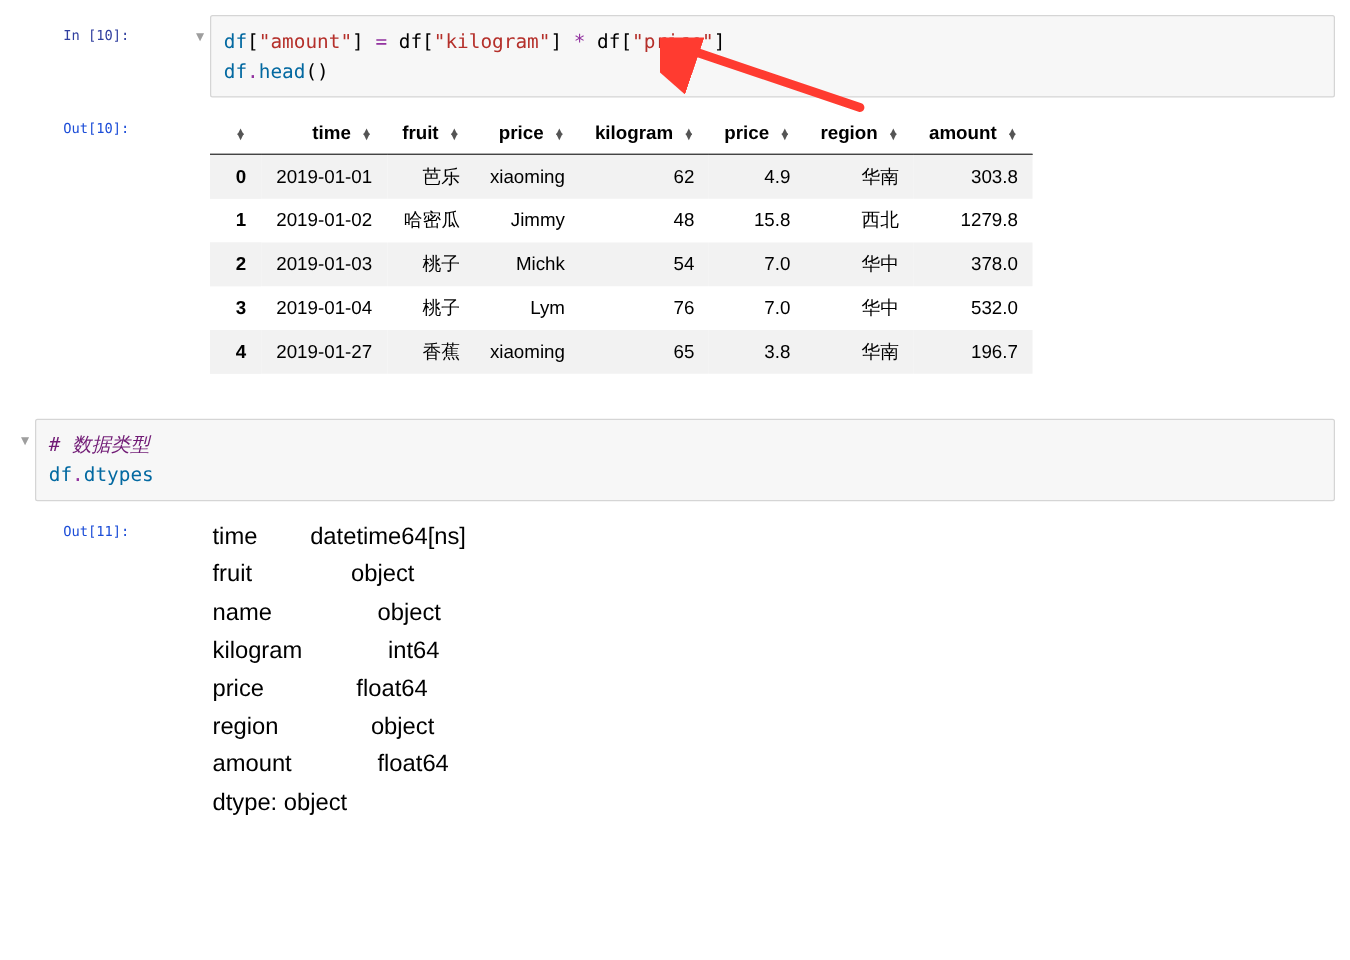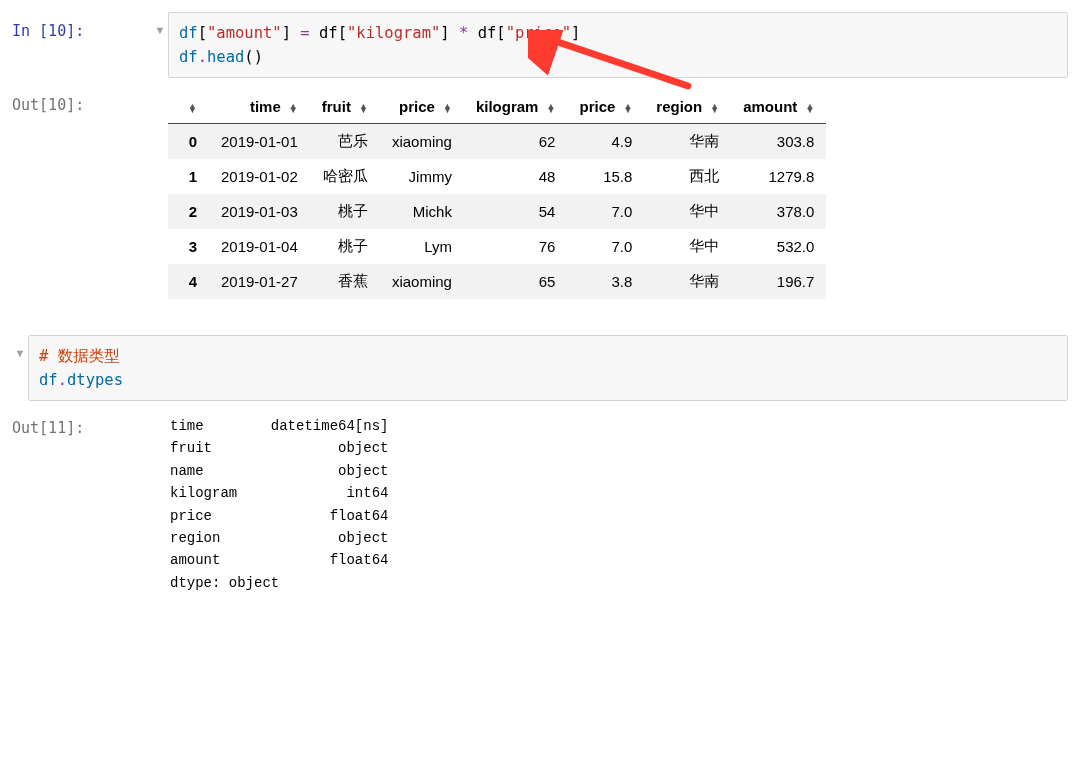--- a/index.html
+++ b/index.html
@@ -8,27 +8,27 @@
       padding: 12px;
       font-family: -apple-system, BlinkMacSystemFont, "Segoe UI", sans-serif;
       font-size: 15px;
       background: #fff;
       color: #000;
     }
     .cell { display: flex; align-items: flex-start; margin-bottom: 8px; }
     .prompt-col {
       width: 140px;
       flex: 0 0 140px;
-      text-align: left;
+      text-align: center;
       padding: 10px 10px 0 0;
       font-family: Menlo, "DejaVu Sans Mono", Consolas, monospace;
-      font-size: 15px;
+      font-size: 11px;
     }
     .prompt-in { color: #303F9F; }
-    .prompt-out { color: #737373; }
+    .prompt-out { color: #1d4ed8; }
     .content-col { flex: 1; min-width: 0; }
     .collapse-handle {
       width: 16px;
       flex: 0 0 16px;
       display: flex;
       align-items: flex-start;
       justify-content: center;
       padding-top: 12px;
       color: #9e9e9e;
       cursor: pointer;
@@ -41,21 +41,21 @@
       border-radius: 2px;
       font-family: Menlo, "DejaVu Sans Mono", Consolas, monospace;
       font-size: 15.5px;
       line-height: 1.55;
       white-space: pre;
       overflow-x: auto;
     }
     .tok-name { color: #0369a1; }
     .tok-str { color: #b5302b; }
     .tok-op { color: #9333a0; }
-    .tok-comment { color: #c2410c; }
+    .tok-comment { color: #701a75; font-style: italic; }
     .out-table {
       border-collapse: collapse;
       font-size: 15px;
       margin-top: 4px;
     }
     .out-table th, .out-table td {
       padding: 8px 12px;
       text-align: right;
       border: none;
     }
@@ -74,22 +74,22 @@
       display: inline-block;
       width: 14px;
       vertical-align: middle;
       color: #555;
       line-height: 0.5;
       font-size: 9px;
       margin-left: 3px;
     }
     .sort-icon .up, .sort-icon .down { display: block; }
     .out-text {
-      font-family: Liberation Mono, monospace;
-      font-size: 14px;
+      font-family: Liberation Sans, sans-serif;
+      font-size: 19px;
       line-height: 1.6;
       white-space: pre;
       padding: 6px 0 0 2px;
     }
     .arrow-annot {
       position: absolute;
       pointer-events: none;
     }
     .arrow-wrap { position: relative; }
   </style>

